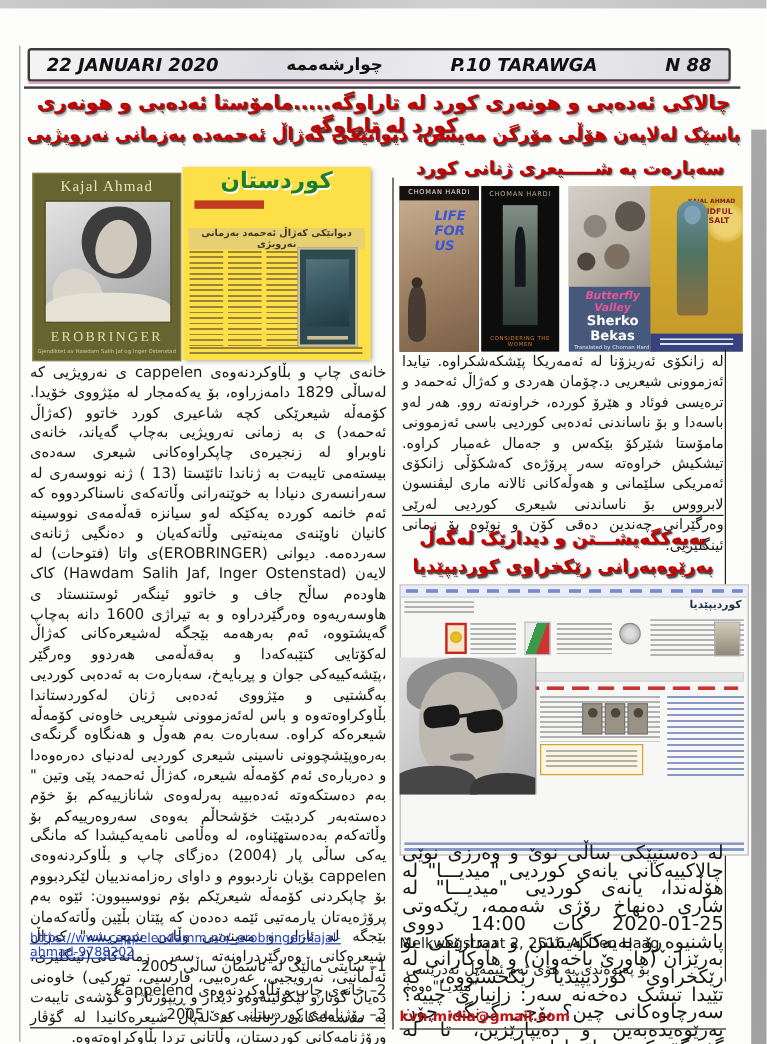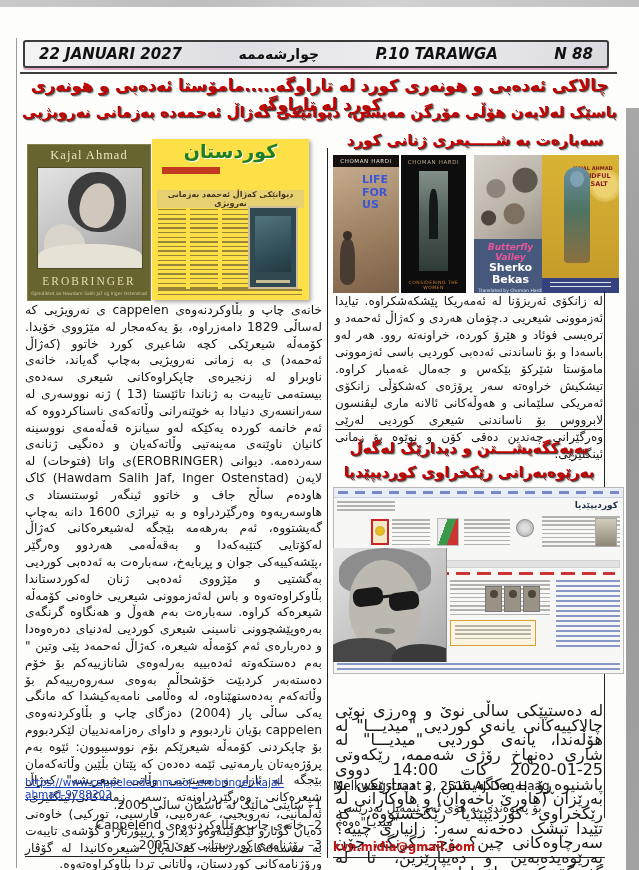--- a/index.html
+++ b/index.html
@@ -56,21 +56,21 @@
   .clip-cover{position:absolute;right:11px;top:67px;width:46px;height:79px;background:#2e4a50;border:2px solid #cdbf9e;}
   .clip-cover-photo{position:absolute;left:5px;top:8px;right:5px;height:56px;
       background:linear-gradient(160deg,#52747c,#31505a 60%,#23383f);}
   .clip-cover-line{position:absolute;left:6px;bottom:4px;right:6px;height:3px;background:#c9bd95;}
   
   .cover{top:155px;height:138px;box-sizing:border-box;}
   .c1{left:333px;width:66px;background:#1a1512;}
   .cband{height:12px;color:#e9e5da;font-size:5.5px;letter-spacing:.6px;text-align:center;line-height:12px;
       background:#16110e;white-space:nowrap;overflow:hidden;}
   .c1-body{position:relative;height:126px;background:linear-gradient(160deg,#c5ab8d,#997b5e 60%,#7b6048);}
-  .c1-title{position:absolute;right:3px;top:7px;width:34px;color:#3a57d6;font-weight:bold;
+  .c1-title{position:absolute;right:3px;top:7px;width:34px;color:#3a57d6;font-weight:bold;font-style:italic;
       font-size:11px;line-height:12.5px;text-align:left;}
   .c1-child{position:absolute;left:7px;bottom:8px;width:15px;height:46px;background:#483b31;
       border-radius:40% 40% 8px 8px;}
   .c1-child:before{content:"";position:absolute;left:3px;top:-8px;width:9px;height:9px;border-radius:50%;background:#382e26;}
   .c2{left:401px;width:65px;background:#0d0d0d;}
   .c2-author{height:14px;color:#b9a98e;font-size:5.5px;letter-spacing:.6px;text-align:center;line-height:14px;white-space:nowrap;overflow:hidden;}
   .c2-door{position:absolute;left:18px;top:16px;width:29px;height:100px;
       background:linear-gradient(#83908a,#52605a 45%,#2e3a35);}
   .c2-figure{position:absolute;left:10px;top:18px;width:9px;height:50px;background:#14181a;border-radius:40% 40% 0 0;}
   .c2-footer{position:absolute;bottom:3px;width:100%;text-align:center;color:#cf7a30;font-size:4.5px;letter-spacing:.5px;}
@@ -104,21 +104,21 @@
   .footnotes{left:25px;top:795px;width:297px;direction:rtl;text-align:right;font-size:12.3px;line-height:20px;}
   .bl-rule{left:25px;top:856px;width:296px;}
   .right-body1{left:335px;top:293px;width:268px;font-size:12px;line-height:17px;}
   .r-hr1{left:335px;top:429px;width:268px;}
   .right-body2{left:335px;top:660px;width:268px;font-size:16px;line-height:14.7px;margin-top:44px;}
   .address{left:333px;top:779px;direction:ltr;font-size:12px;color:#111;}
   .contact{left:338px;top:801px;width:262px;direction:rtl;text-align:left;font-size:12px;}
   .email{left:333px;top:840px;direction:ltr;font-size:11.5px;font-weight:bold;color:#c21313;text-decoration:none;}
   .br-rule{left:333px;top:857px;width:272px;}
   
-  .kp{left:333px;top:487px;width:291px;height:187px;background:#f7f7f5;border:1px solid #b8b8b8;box-sizing:border-box;}
+  .kp{left:333px;top:487px;width:291px;height:226px;background:#f7f7f5;border:1px solid #b8b8b8;box-sizing:border-box;}
   .graylines{background:repeating-linear-gradient(to bottom,rgba(110,110,110,.5) 0 1.5px,transparent 1.5px 4.2px);}
   .bluelines{background:repeating-linear-gradient(to bottom,rgba(45,75,165,.55) 0 1.8px,transparent 1.8px 5px);}
   .kp-topbar{position:absolute;left:0;top:0;right:0;height:9px;background:#e9edf5;border-bottom:1px solid #ccd0dd;}
   .kp-topdash{position:absolute;left:4px;right:4px;top:3px;height:3px;
       background:repeating-linear-gradient(to right,#7788cc 0 10px,transparent 10px 17px);}
   .kp-logo{position:absolute;right:5px;top:12px;font-size:9px;font-weight:bold;color:#22304a;direction:rtl;}
   .kp-grayleft{position:absolute;left:3px;top:13px;width:58px;height:11px;}
   .kp-emblem{position:absolute;left:37px;top:31px;width:18px;height:26px;border:2px solid #cc2222;background:#f5e9c9;box-sizing:border-box;}
   .kp-emblem:before{content:"";position:absolute;left:2px;top:5px;width:10px;height:10px;border-radius:50%;
       background:radial-gradient(#e8c020 30%,#caa23a);}
@@ -157,21 +157,21 @@
 </head>
 <body>
 
 <div id="canvas">
 
   <div class="abs scan-top"></div>
   <div class="abs scan-right"></div>
   <div class="abs fold-line"></div>
 
   <div class="abs header-box">
-    <span>22 JANUARI 2027</span>
+    <span>22 JANUARI 2020</span>
     <span class="rtl">چوارشەممە</span>
     <span>P.10 TARAWGA</span>
     <span>N 88</span>
   </div>
   <div class="abs black-rule"></div>
 
   <div class="abs red hl1">چالاکی ئەدەبی و هونەری کورد لە تاراوگە.....مامۆستا ئەدەبی و هونەری کورد لە تاراوگە</div>
   <div class="abs red hl2">
     <span>باسێک لەلایەن هۆڵی مۆرگن مەیسن،</span>
     <span>دیوانێکی کەژاڵ ئەحمەدە بەزمانی نەرویژیی</span>

